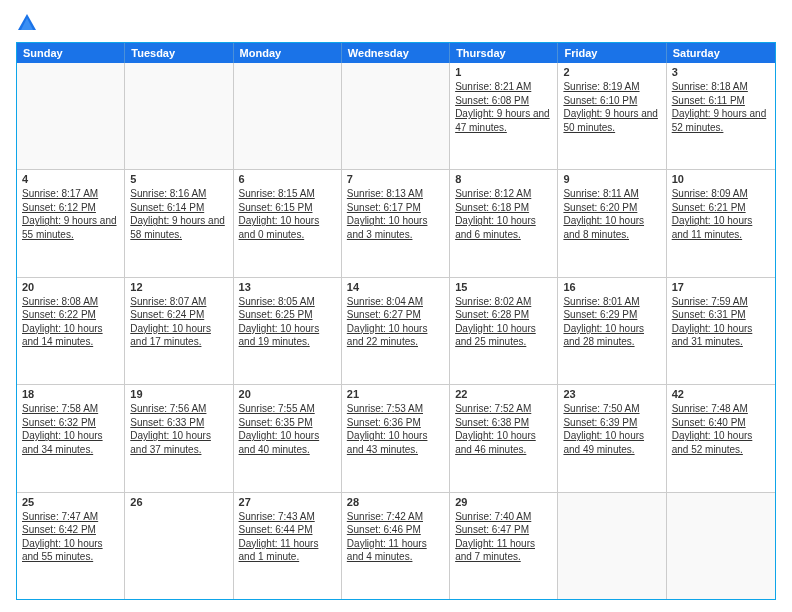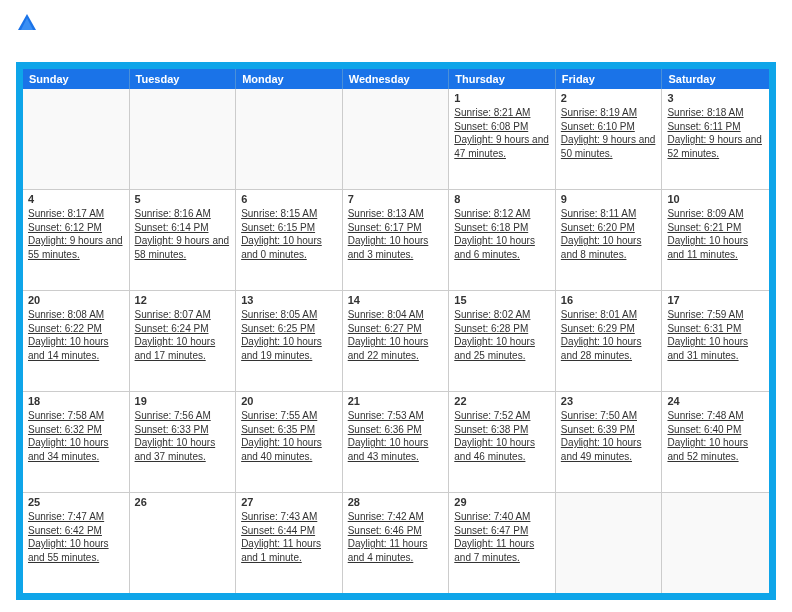--- a/index.html
+++ b/index.html
@@ -49,22 +49,21 @@
       line-height: 1.1;
     }
     .location {
       font-size: 14px;
       color: #555;
     }
     .calendar {
       flex: 1;
       display: flex;
       flex-direction: column;
-      border: 7px solid #0ea5e9;
-      margin-top: 20px;
+      border: 1px solid #0ea5e9;
     }
     .cal-header {
       display: grid;
       grid-template-columns: repeat(7, 1fr);
       background: #1a73e8;
     }
     .cal-header-cell {
       color: #fff;
       font-size: 11px;
       font-weight: bold;
@@ -238,21 +237,21 @@
           </div>
           <div class="cal-cell">
             <div class="day-number">22</div>
             <div class="cell-text">Sunrise: 7:52 AM<br>Sunset: 6:38 PM<br>Daylight: 10 hours and 46 minutes.</div>
           </div>
           <div class="cal-cell">
             <div class="day-number">23</div>
             <div class="cell-text">Sunrise: 7:50 AM<br>Sunset: 6:39 PM<br>Daylight: 10 hours and 49 minutes.</div>
           </div>
           <div class="cal-cell">
-            <div class="day-number">24</div>
+            <div class="day-number">42</div>
             <div class="cell-text">Sunrise: 7:48 AM<br>Sunset: 6:40 PM<br>Daylight: 10 hours and 52 minutes.</div>
           </div>
         </div>
         <div class="cal-row">
           <div class="cal-cell">
             <div class="day-number">25</div>
             <div class="cell-text">Sunrise: 7:47 AM<br>Sunset: 6:42 PM<br>Daylight: 10 hours and 55 minutes.</div>
           </div>
           <div class="cal-cell">
             <div class="day-number">26</div>

